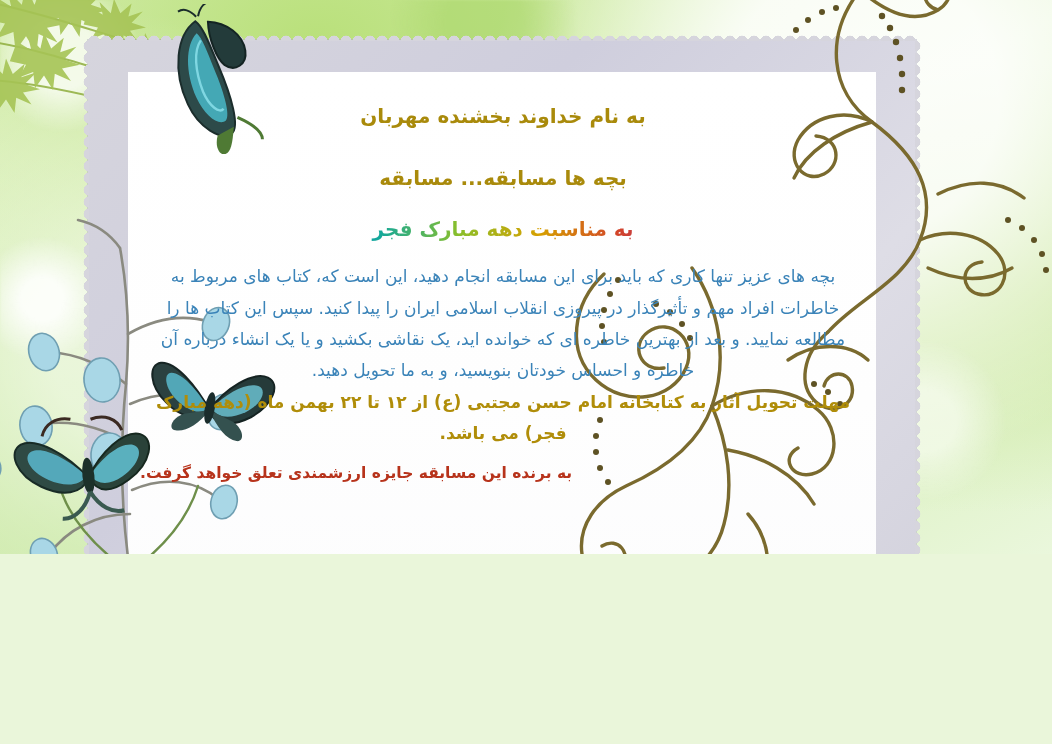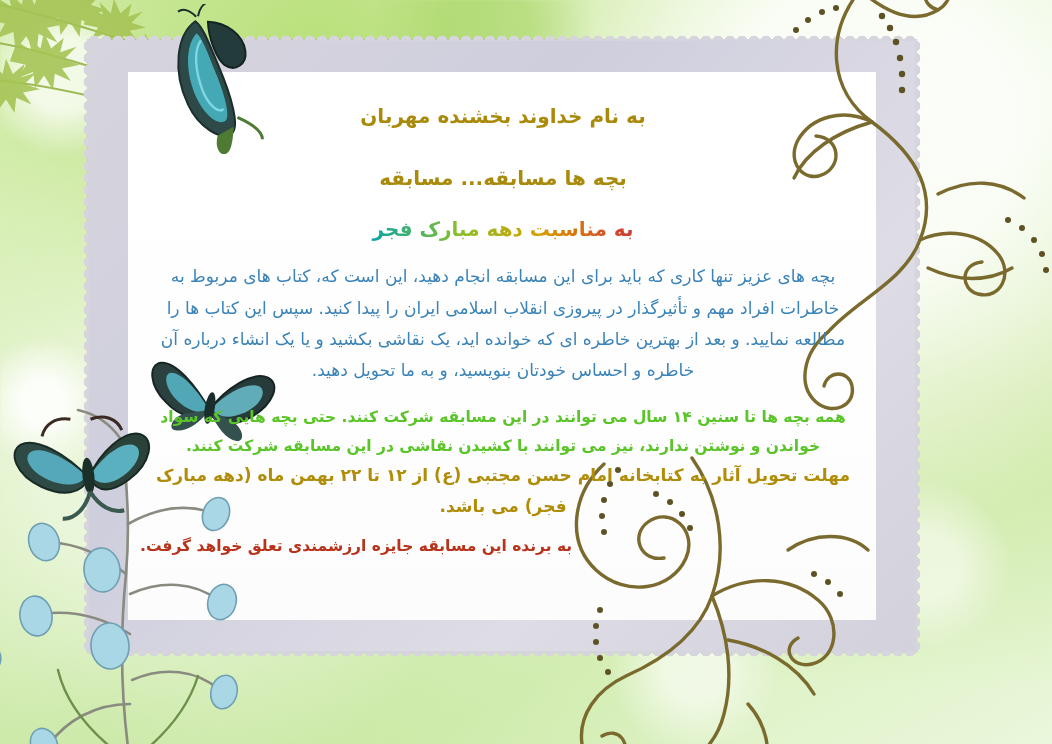--- a/index.html
+++ b/index.html
@@ -3,21 +3,21 @@
 <meta charset="utf-8">
 <title>Persian Competition Poster</title>
 <style>
   html,body{margin:0;padding:0;}
   body{
     width:1052px;height:744px;overflow:hidden;
     font-family:"DejaVu Sans","Liberation Sans",sans-serif;
     background:#eaf6da;
   }
   #poster{
-    position:relative;width:1052px;height:744px;overflow:hidden;
+    position:relative;width:1052px;height:554px;overflow:hidden;
     background:
       radial-gradient(circle at 82% 18%, rgba(255,255,255,.85) 0 14%, rgba(255,255,255,0) 38%),
       radial-gradient(circle at 14% 62%, rgba(255,255,255,.55) 0 10%, rgba(255,255,255,0) 34%),
       radial-gradient(ellipse at 30% 8%, #b9e07a 0%, rgba(185,224,122,0) 48%),
       radial-gradient(ellipse at 92% 52%, #cfe9a6 0%, rgba(207,233,166,0) 55%),
       radial-gradient(ellipse at 10% 96%, #c4e69a 0%, rgba(196,230,154,0) 50%),
       linear-gradient(152deg,#e4f4cb 0%,#d7efb4 26%,#e9f7d8 52%,#d9f0bc 74%,#eaf7dc 100%);
   }
   
   .bokeh{position:absolute;inset:0;pointer-events:none;
@@ -247,20 +247,19 @@
   <div id="content">
 
     <div class="line bismillah rtlblock">به نام خداوند بخشنده مهربان</div>
 
     <div class="line subtitle rtlblock">بچه ها مسابقه... مسابقه</div>
 
     <div class="line rainbow rtlblock">به مناسبت دهه مبارک فجر</div>
 
     <div class="line para-blue rtlblock">بچه های عزیز تنها کاری که باید برای این مسابقه انجام دهید، این است که، کتاب های مربوط به خاطرات افراد مهم و تأثیرگذار در پیروزی انقلاب اسلامی ایران را پیدا کنید. سپس این کتاب ها را مطالعه نمایید. و بعد از بهترین خاطره ای که خوانده اید، یک نقاشی بکشید و یا یک انشاء درباره آن خاطره و احساس خودتان بنویسید، و به ما تحویل دهید.</div>
 
-    <div class="line para-green rtlblock">همه بچه ها تا سنین ۱۴ سال می توانند در این مسابقه شرکت کنند. حتی بچه هایی که سواد خواندن و نوشتن ندارند، نیز می توانند با کشیدن نقاشی در این مسابقه شرکت کنند.</div>
 
     <div class="line para-gold rtlblock">مهلت تحویل آثار به کتابخانه امام حسن مجتبی (ع) از ۱۲ تا ۲۲ بهمن ماه (دهه مبارک فجر) می باشد.</div>
 
     <div class="line para-red rtlblock">به برنده این مسابقه جایزه ارزشمندی تعلق خواهد گرفت.</div>
 
   </div>
 </div>
 
 </body></html>

